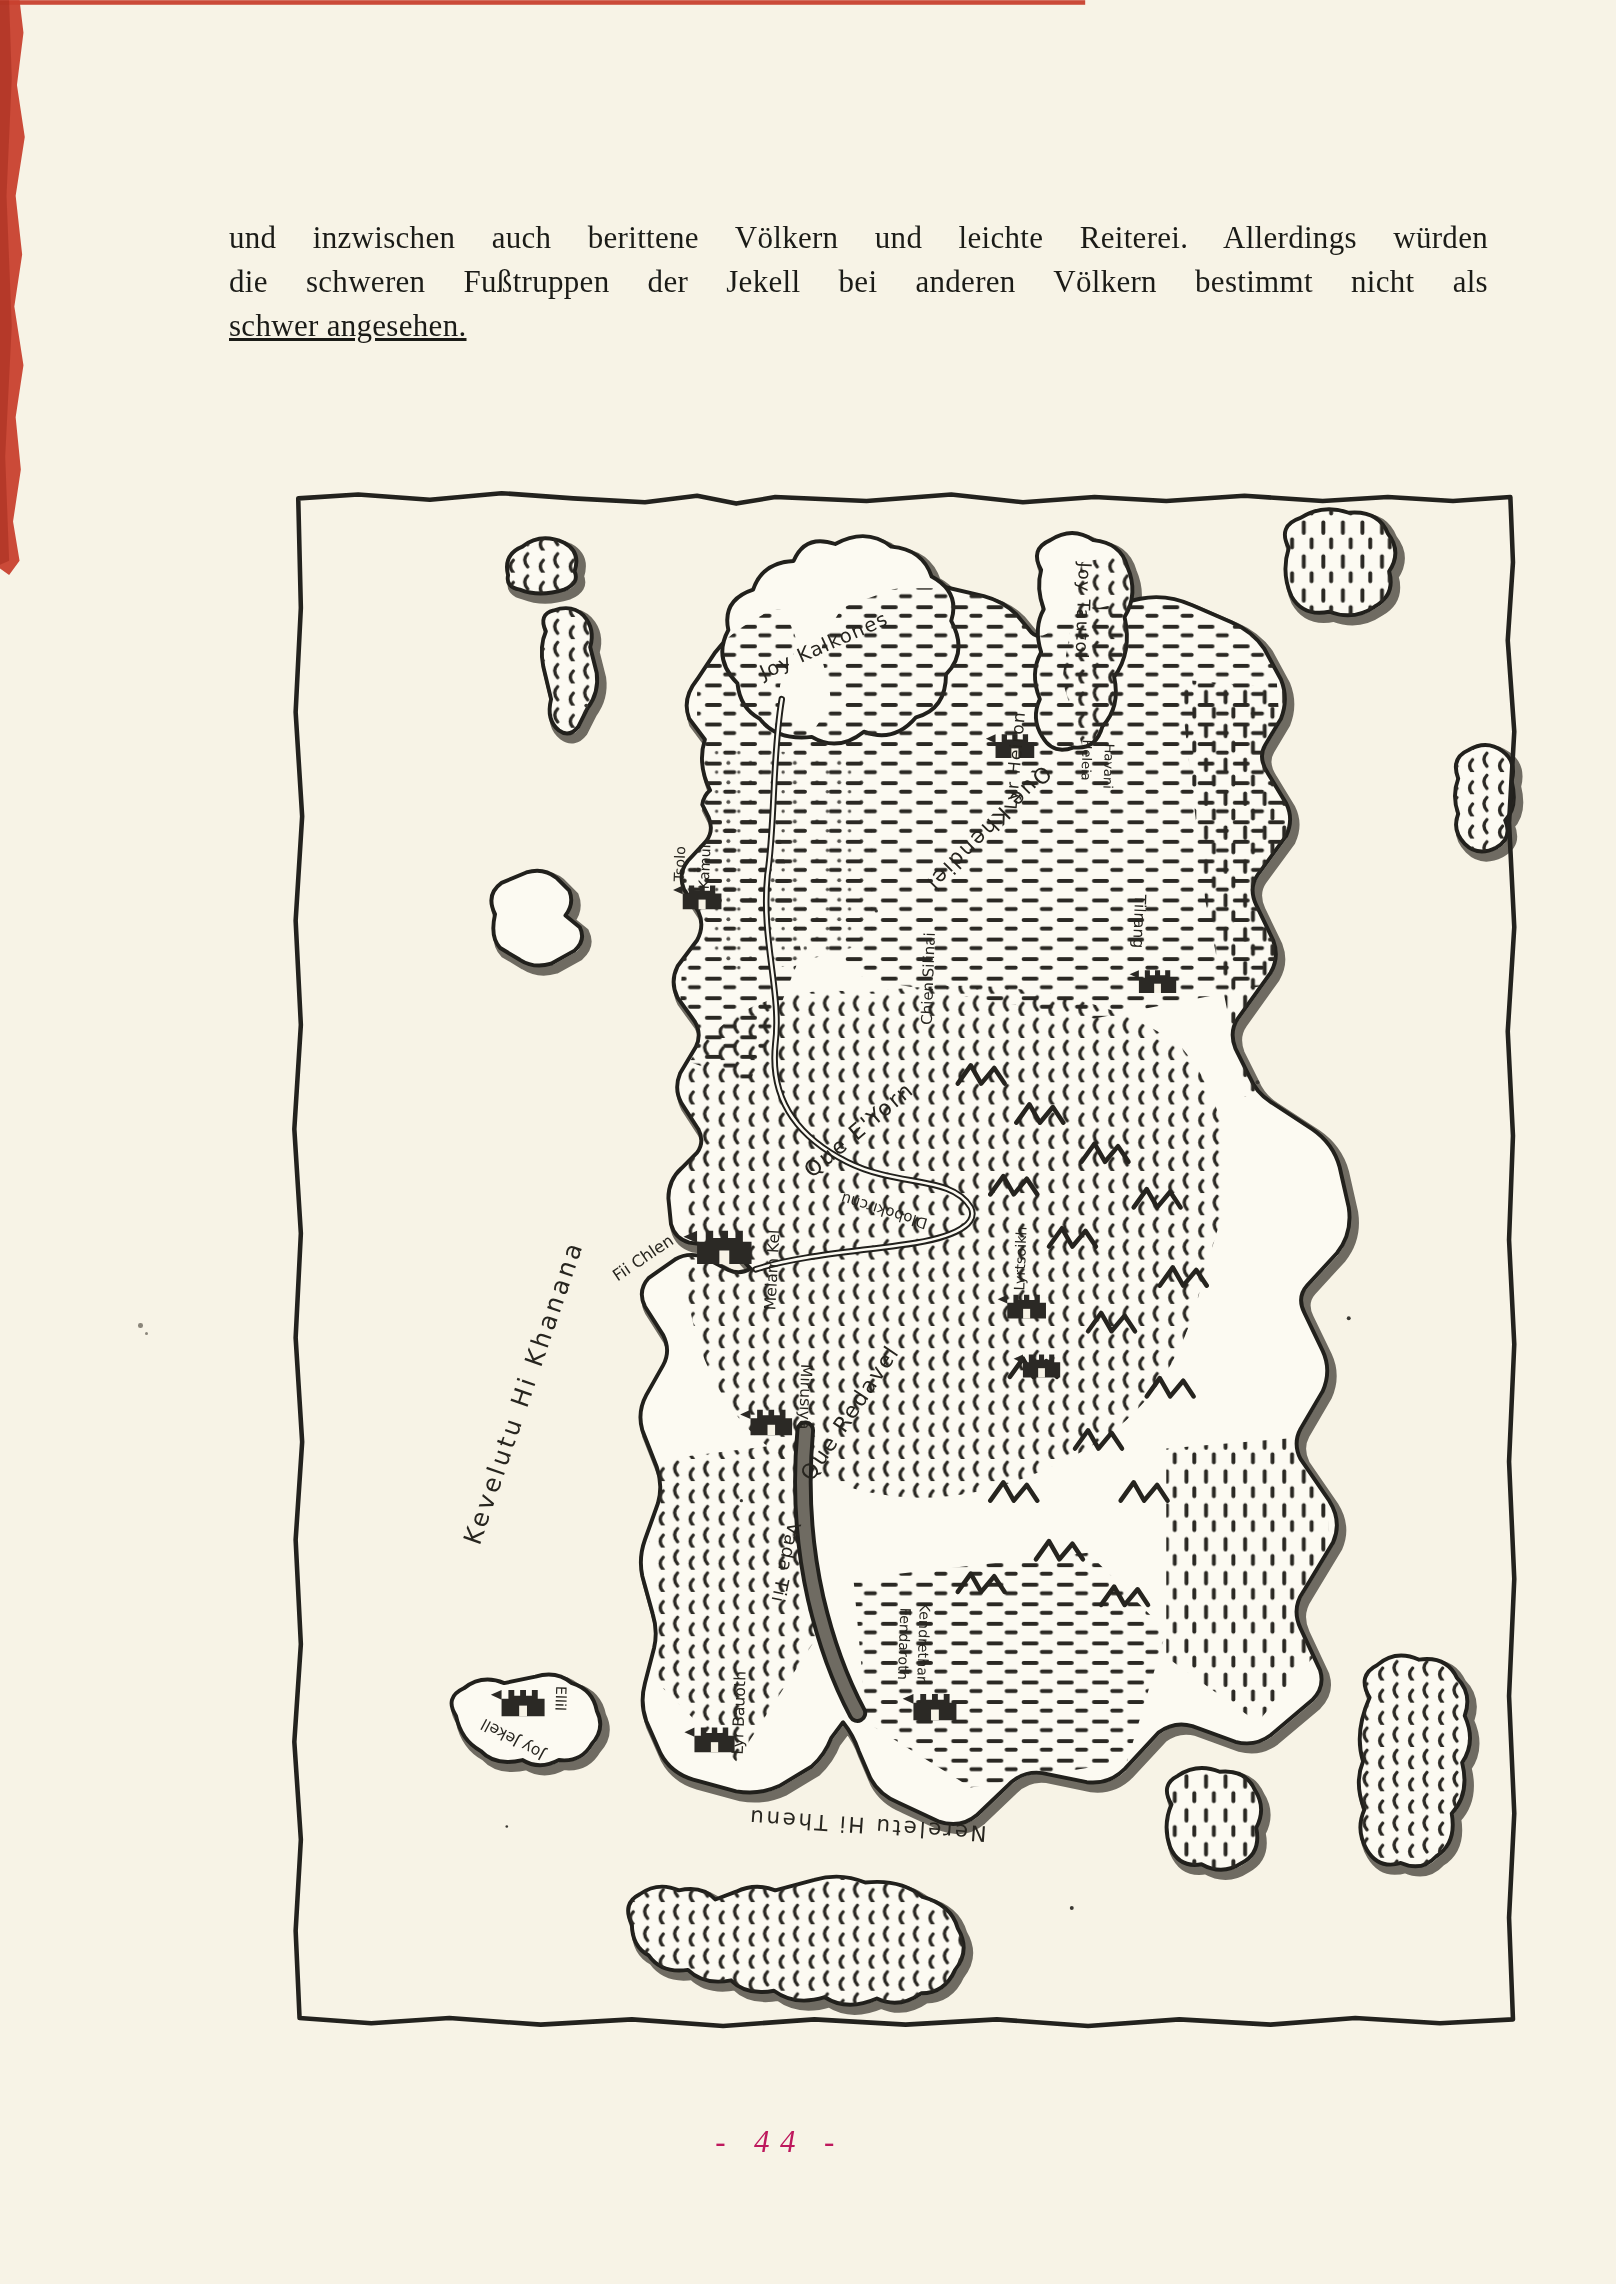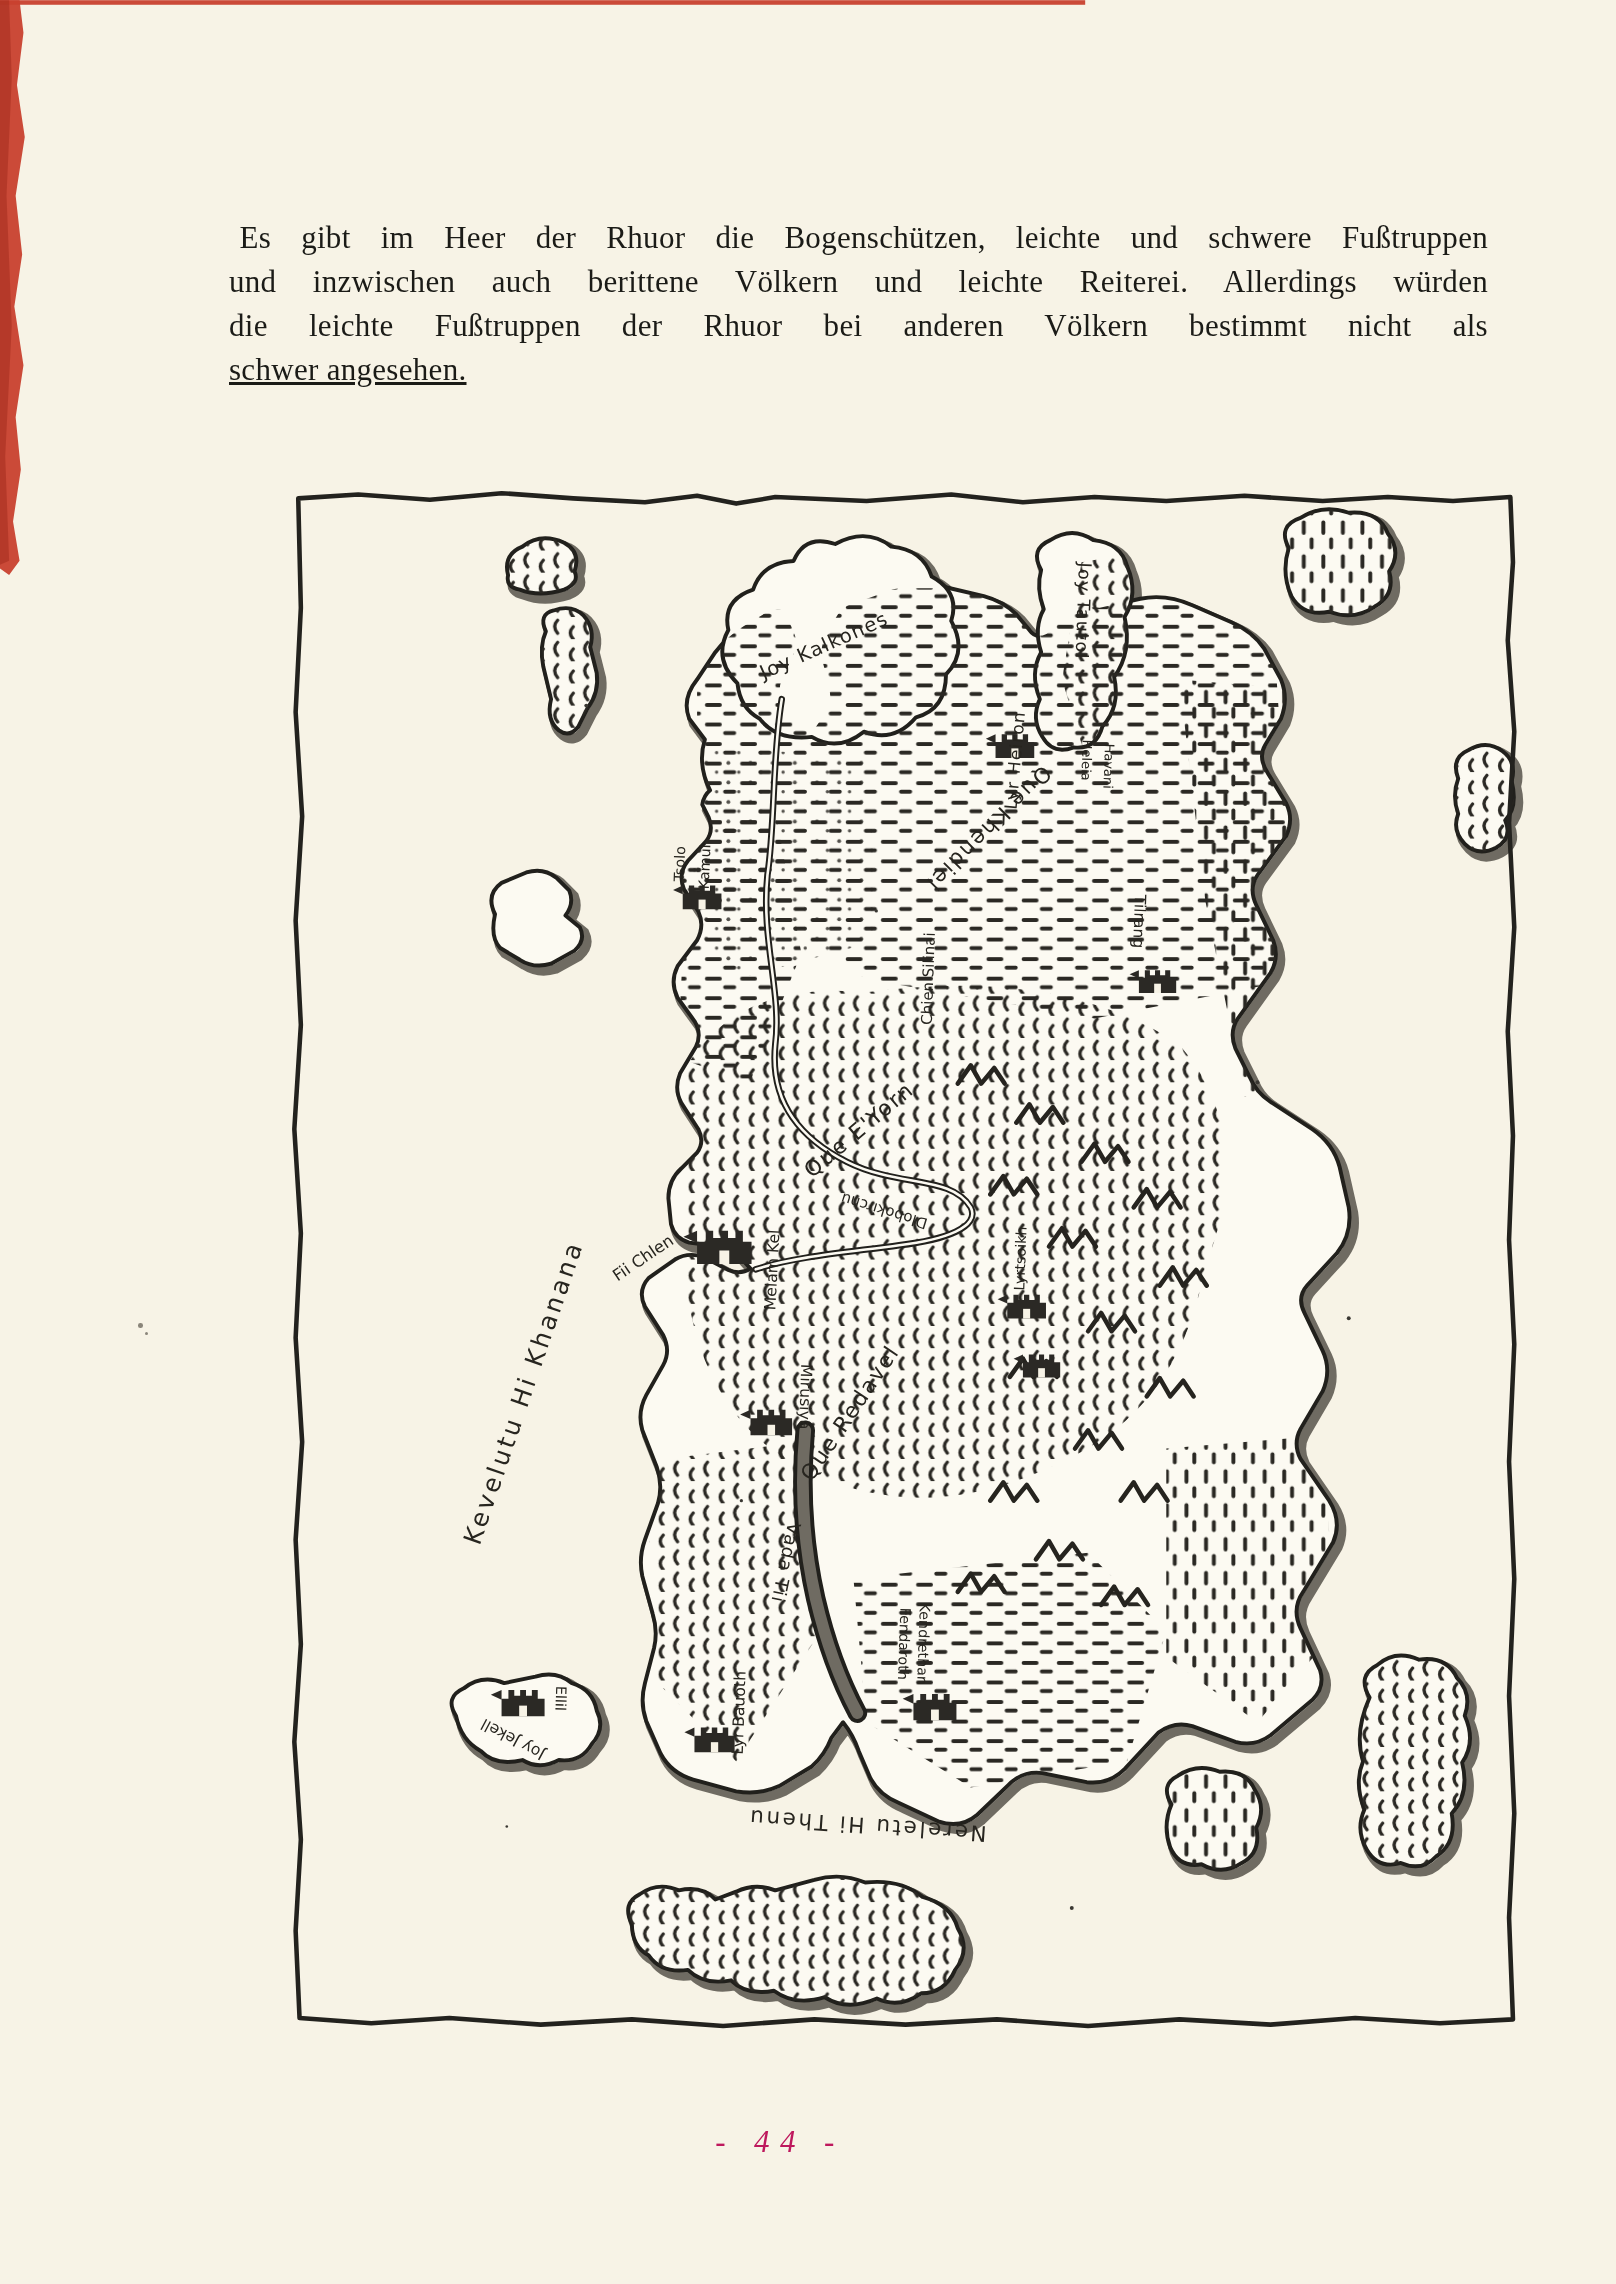--- a/index.html
+++ b/index.html
@@ -49,23 +49,22 @@
   
   #red-artifacts { position:absolute; left:0; top:0; }
   .margin-speck { position:absolute; width:4.6px; height:4.6px; border-radius:50%; background:#8a857a; }
 </style>
 </head>
 <body>
 
 <div class="page">
 
   <div class="para">
-    <div class="pline first">Es gibt im Heer der Rhuor die Bogenschützen, leichte und schwere Fußtruppen</div>
     <div class="pline">und inzwischen auch berittene Völkern und leichte Reiterei. Allerdings würden</div>
-    <div class="pline">die leichte Fußtruppen der Rhuor bei anderen Völkern bestimmt nicht als</div>
+    <div class="pline">die schweren Fußtruppen der Jekell bei anderen Völkern bestimmt nicht als</div>
     <div class="pline last">schwer angesehen.</div>
   </div>
 
   <div id="mapwrap">
   <svg width="1246" height="1555" viewBox="0 0 1912 2386">
     <defs>
 
       <pattern id="p-dash" width="54" height="30" patternUnits="userSpaceOnUse">
         <rect x="4" y="6" width="26" height="6" rx="3" fill="#2a2823"></rect>
         <rect x="32" y="19" width="20" height="6" rx="3" fill="#2a2823"></rect>

